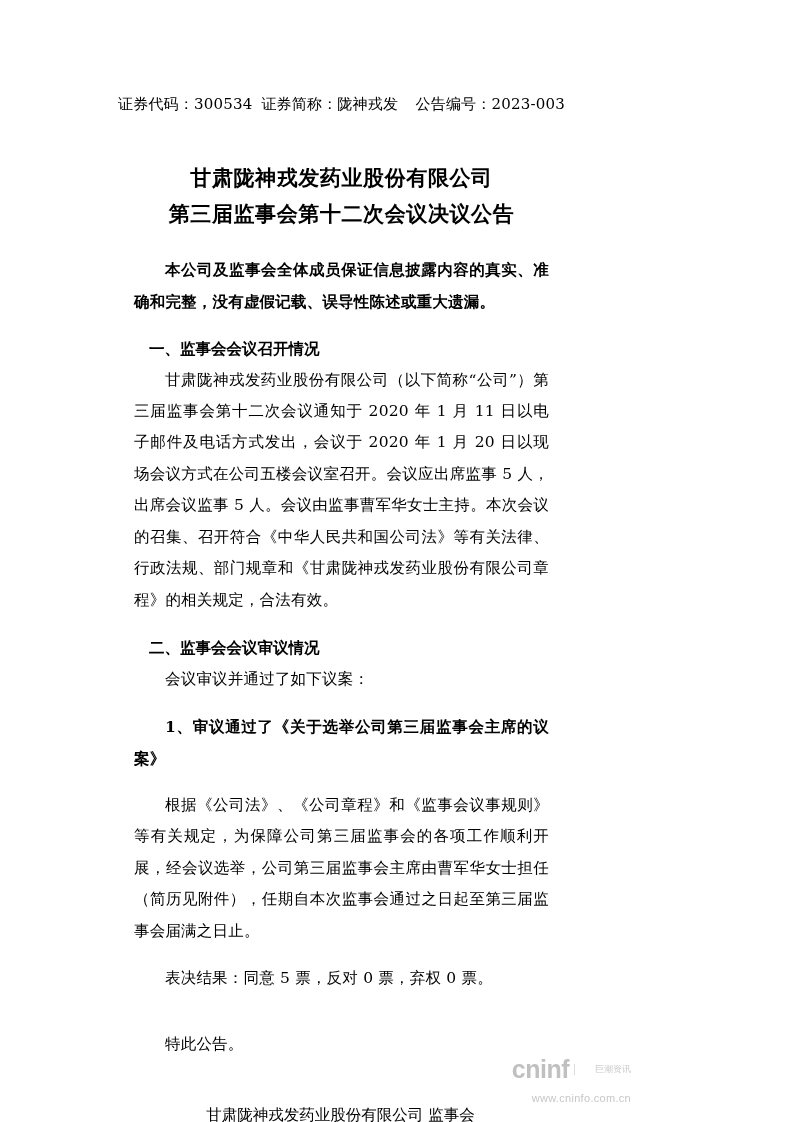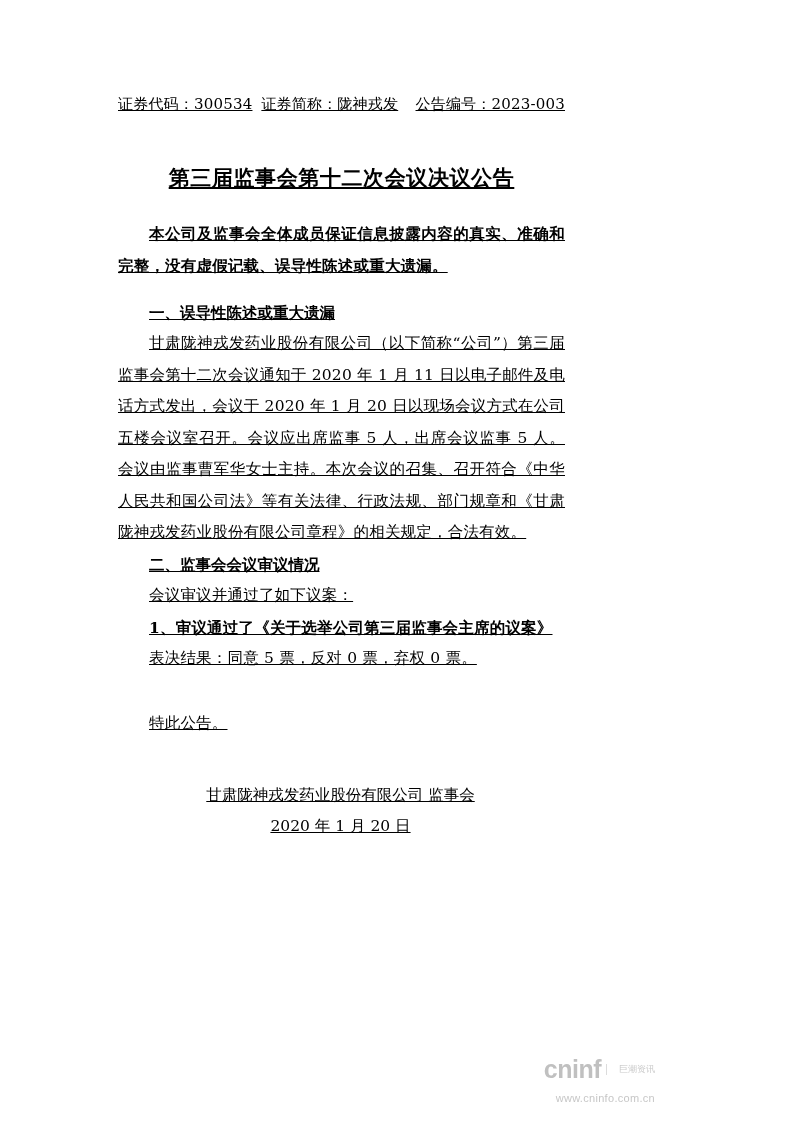--- a/index.html
+++ b/index.html
@@ -16,21 +16,20 @@
     overflow: hidden;
   }
   .page {
     position: absolute;
     left: 0;
     top: 0;
     width: 683px;
     height: 1122px;
     box-sizing: border-box;
     padding: 95px 118px 0 118px;
-    text-decoration: underline;
   }
   .header-row {
     display: flex;
     justify-content: flex-start;
     align-items: baseline;
     font-size: 15px;
     letter-spacing: 0.2px;
     margin-bottom: 46px;
   }
   .header-row .hcell { white-space: nowrap; }
@@ -46,21 +45,21 @@
     letter-spacing: 0.6px;
   }
   .title .line { display: block; }
 
   .para {
     font-size: 15.5px;
     line-height: 2.03;
     text-align: justify;
     text-justify: inter-ideograph;
     letter-spacing: 0.2px;
-    margin: 0;
+    margin: 16px;
   }
   .indent { text-indent: 2em; }
   .bold { font-weight: bold; }
 
   .statement {
     margin-top: 22px;
   }
   .section-head {
     margin-top: 22px;
     font-weight: bold;
@@ -77,21 +76,21 @@
     margin-top: 40px;
     text-align: center;
     font-size: 15.5px;
     line-height: 2.0;
     padding-right: 2px;
   }
   .signature .sline { display: block; }
 
   .watermark {
     position: absolute;
-    right: 28px;
+    right: 52px;
     bottom: 18px;
     text-align: right;
     font-family: "Liberation Sans", sans-serif;
     opacity: 0.72;
   }
   .wm-main {
     display: flex;
     align-items: center;
     justify-content: flex-end;
     gap: 5px;
@@ -101,53 +100,55 @@
     font-weight: bold;
     color: #a8a8a8;
     letter-spacing: -0.5px;
   }
   .wm-cn {
     font-size: 9px;
     color: #b4b4b4;
     line-height: 1.15;
     text-align: left;
     border-left: 1px solid #cfcfcf;
-    padding-left: 12px;
+    padding-left: 20px;
   }
   .wm-url {
     font-size: 11px;
     color: #b0b0b0;
     margin-top: 8px;
     letter-spacing: 0.3px;
   }
 </style>
 </head>
 <body>
 
 <div class="page">
 
   <div class="header-row">
     <span class="hcell code">证券代码：300534</span>
     <span class="hcell abbr">证券简称：陇神戎发</span>
     <span class="hcell num">公告编号：2023-003</span>
   </div>
 
   <div class="title">
+    <span class="line">甘肃陇神戎发药业股份有限公司</span>
     <span class="line">第三届监事会第十二次会议决议公告</span>
   </div>
 
   <p class="para indent bold statement">本公司及监事会全体成员保证信息披露内容的真实、准确和完整，没有虚假记载、误导性陈述或重大遗漏。</p>
 
-  <div class="section-head gap-med">一、误导性陈述或重大遗漏</div>
+  <div class="section-head gap-med">一、监事会会议召开情况</div>
   <p class="para indent body-para">甘肃陇神戎发药业股份有限公司（以下简称“公司”）第三届监事会第十二次会议通知于 2020 年 1 月 11 日以电子邮件及电话方式发出，会议于 2020 年 1 月 20 日以现场会议方式在公司五楼会议室召开。会议应出席监事 5 人，出席会议监事 5 人。会议由监事曹军华女士主持。本次会议的召集、召开符合《中华人民共和国公司法》等有关法律、行政法规、部门规章和《甘肃陇神戎发药业股份有限公司章程》的相关规定，合法有效。</p>
 
   <div class="section-head tight">二、监事会会议审议情况</div>
   <p class="para indent body-para">会议审议并通过了如下议案：</p>
 
   <p class="para indent bold body-para">1、审议通过了《关于选举公司第三届监事会主席的议案》</p>
+  <p class="para indent body-para">根据《公司法》、《公司章程》和《监事会议事规则》等有关规定，为保障公司第三届监事会的各项工作顺利开展，经会议选举，公司第三届监事会主席由曹军华女士担任（简历见附件），任期自本次监事会通过之日起至第三届监事会届满之日止。</p>
   <p class="para indent body-para">表决结果：同意 5 票，反对 0 票，弃权 0 票。</p>
 
   <p class="para indent gap-large">特此公告。</p>
 
   <div class="signature">
     <span class="sline">甘肃陇神戎发药业股份有限公司 监事会</span>
     <span class="sline">2020 年 1 月 20 日</span>
   </div>
 
   <div class="watermark">

